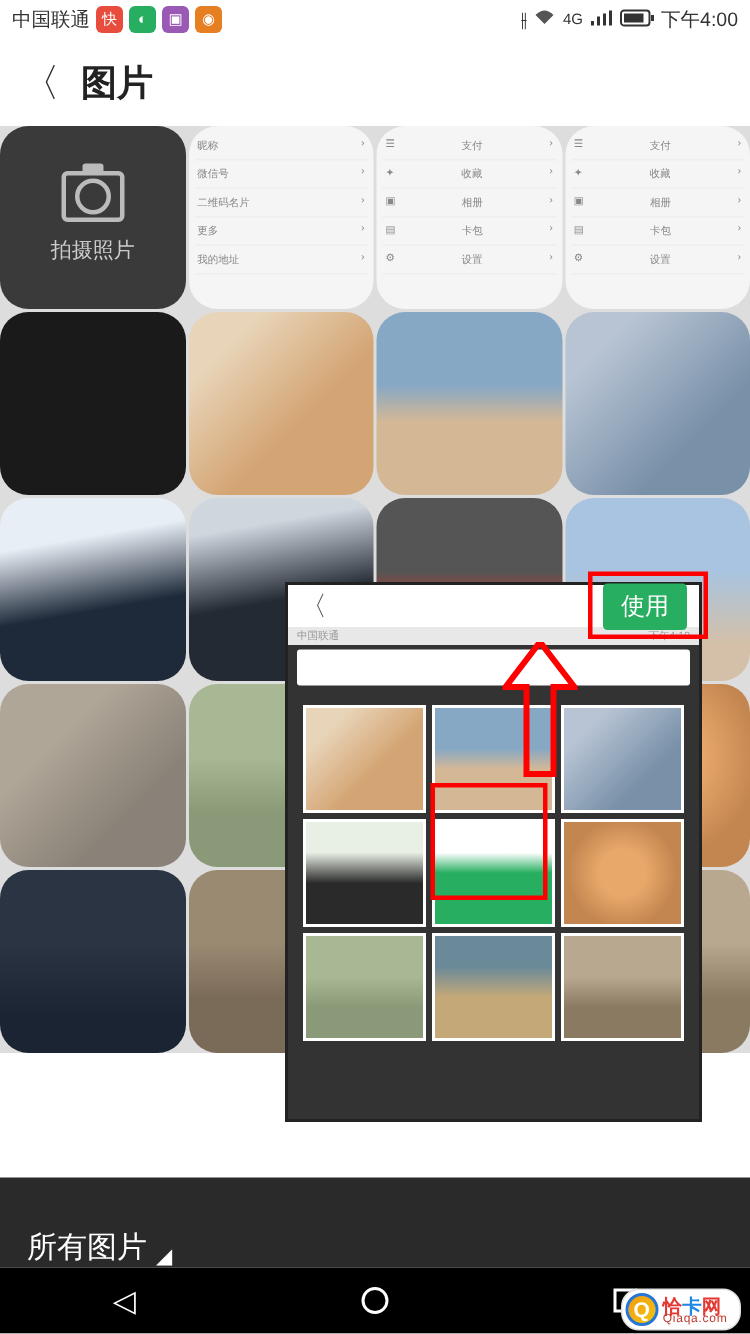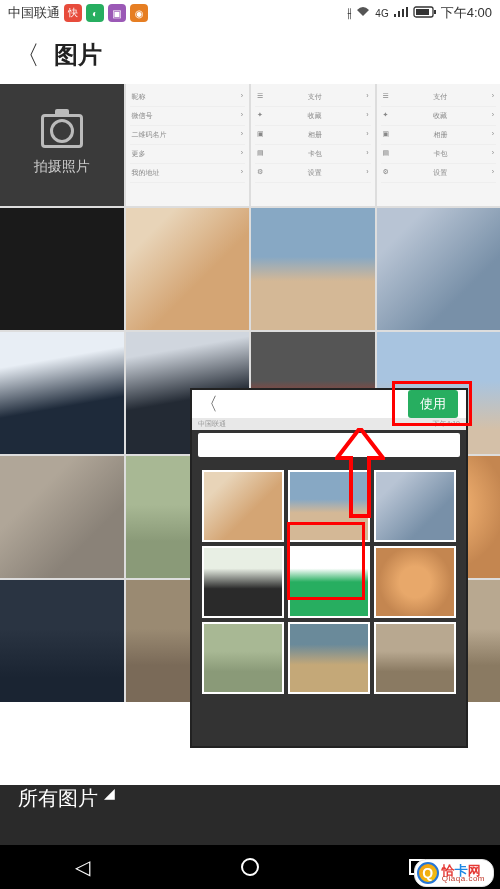--- a/index.html
+++ b/index.html
@@ -12,21 +12,21 @@
   .ic-red { background: #e74c3c; }
   .ic-green { background: #27ae60; }
   .ic-purple { background: #9b59b6; }
   .ic-orange { background: #e67e22; }
   
   .header { height: 58px; display: flex; align-items: center; padding: 0 14px; gap: 14px; }
   .back-arrow { font-size: 26px; color: #333; }
   .header-title { font-size: 24px; color: #222; font-weight: 700; }
   
   .grid { display: grid; grid-template-columns: repeat(4, 1fr); grid-auto-rows: 122px; gap: 2px; background: #ddd; }
-  .cell { background: #bbb; position: relative; overflow: hidden; }
+  .cell { background: #bbb; position: relative; overflow: hidden; border-radius: 19px; }
   .camera-cell { background: #3a3a3a; display: flex; flex-direction: column; align-items: center; justify-content: center; color: #ccc; }
   .camera-icon { width: 42px; height: 34px; border: 3px solid #bbb; border-radius: 4px; position: relative; margin-bottom: 10px; }
   .camera-icon::before { content: ""; position: absolute; top: -8px; left: 50%; transform: translateX(-50%); width: 14px; height: 6px; background: #bbb; border-radius: 2px 2px 0 0; }
   .camera-icon::after { content: ""; position: absolute; top: 50%; left: 50%; transform: translate(-50%, -50%); width: 18px; height: 18px; border: 3px solid #bbb; border-radius: 50%; }
   .camera-text { font-size: 14px; color: #ccc; }
   
   .wechat-bg { background: #f5f5f5; font-size: 7px; color: #888; padding: 4px; }
   .wechat-row { display: flex; justify-content: space-between; border-bottom: 1px solid #eee; padding: 4px 2px; }
   
   .img-dark { background: #1a1a1a; }
@@ -40,42 +40,42 @@
   .img-city { background: linear-gradient(180deg, #2a3442 40%, #1a2432 80%); }
   .img-bldg { background: linear-gradient(180deg, #9a8a72 40%, #7a6a58 70%); }
   .img-bldg2 { background: linear-gradient(180deg, #b8a890 40%, #8a7a62 70%); }
   .img-woman { background: linear-gradient(170deg, #e8eef5 25%, #1e2a3a 60%); }
   .img-suit { background: linear-gradient(170deg, #d0d6de 18%, #232a34 55%); }
   .img-dog { background: radial-gradient(circle at 50% 40%, #e8a86a 30%, #c48650 70%); }
   
   .overlay-card { position: absolute; top: 388px; left: 190px; width: 278px; height: 360px; background: #333; border: 2px solid #222; z-index: 10; }
   .overlay-header { height: 28px; background: #fff; display: flex; align-items: center; padding: 0 8px; justify-content: space-between; }
   .overlay-back { font-size: 18px; color: #555; }
-  .use-btn { background: #27ae60; color: #fff; font-size: 13px; padding: 5px 12px; border-radius: 3px; }
+  .use-btn { background: #27ae60; color: #fff; font-size: 16px; padding: 5px 12px; border-radius: 3px; }
   .overlay-status { height: 12px; background: #e8e8e8; font-size: 7px; color: #999; padding: 1px 6px; display: flex; justify-content: space-between; }
   .overlay-searchbar { height: 30px; background: #333; padding: 3px 6px; }
   .overlay-search { background: #fff; width: 100%; height: 24px; border-radius: 2px; }
   .overlay-grid { padding: 10px; display: grid; grid-template-columns: repeat(3, 1fr); grid-auto-rows: 72px; gap: 4px; }
   .overlay-cell { background: #888; border: 2px solid #fff; }
   .ocell-boy { background: linear-gradient(135deg, #e8d4b8 20%, #d4a574 60%); }
   .ocell-paint { background: linear-gradient(180deg, #87a8c4 40%, #d4b896 60%); }
   .ocell-man { background: linear-gradient(135deg, #b8c4d4 20%, #7890a8 70%); }
   .ocell-suit { background: linear-gradient(180deg, #e8efe4 30%, #2a2a2a 60%); }
   .ocell-play { background: linear-gradient(180deg, #fff 30%, #27ae60 50%); }
   .ocell-dog { background: radial-gradient(circle, #e8a86a 30%, #c48650 70%); }
   .ocell-green { background: linear-gradient(180deg, #a8b894 40%, #8a9a78 70%); }
   .ocell-mtn { background: linear-gradient(180deg, #6a8a9a 30%, #c4a878 60%); }
   .ocell-arch { background: linear-gradient(180deg, #b8a890 40%, #8a7a62 70%); }
   
   .red-box-use { position: absolute; top: 381px; left: 392px; width: 80px; height: 45px; border: 3px solid #ff0000; z-index: 20; }
   .red-box-sel { position: absolute; top: 522px; left: 287px; width: 78px; height: 78px; border: 3px solid #ff0000; z-index: 20; }
   .red-arrow { position: absolute; top: 428px; left: 335px; z-index: 20; }
   .red-arrow svg { width: 50px; height: 90px; }
   
-  .bottom-bar { position: absolute; bottom: 44px; left: 0; right: 0; height: 60px; background: #2a2a2a; display: flex; align-items: flex-start; padding: 0 18px; }
+  .bottom-bar { position: absolute; bottom: 44px; left: 0; right: 0; height: 60px; background: #2a2a2a; display: flex; align-items: flex-end; padding: 0 18px; }
   .bottom-text { color: #fff; font-size: 20px; }
   .bottom-arrow { color: #fff; margin-left: 6px; font-size: 14px; }
   
   .nav-bar { position: absolute; bottom: 0; left: 0; right: 0; height: 44px; background: #000; display: flex; align-items: center; justify-content: space-around; }
   .nav-btn { color: #fff; font-size: 20px; }
   .nav-circle { width: 18px; height: 18px; border: 2px solid #fff; border-radius: 50%; }
   .nav-square { width: 16px; height: 16px; border: 2px solid #fff; }
   
   .watermark { position: absolute; bottom: 2px; right: 6px; z-index: 50; background: #fff; border-radius: 12px; padding: 2px 8px 2px 2px; display: flex; align-items: center; gap: 3px; font-size: 13px; border: 1px solid #e0e0e0; }
   .wm-logo-wrap { display: flex; align-items: center; }

